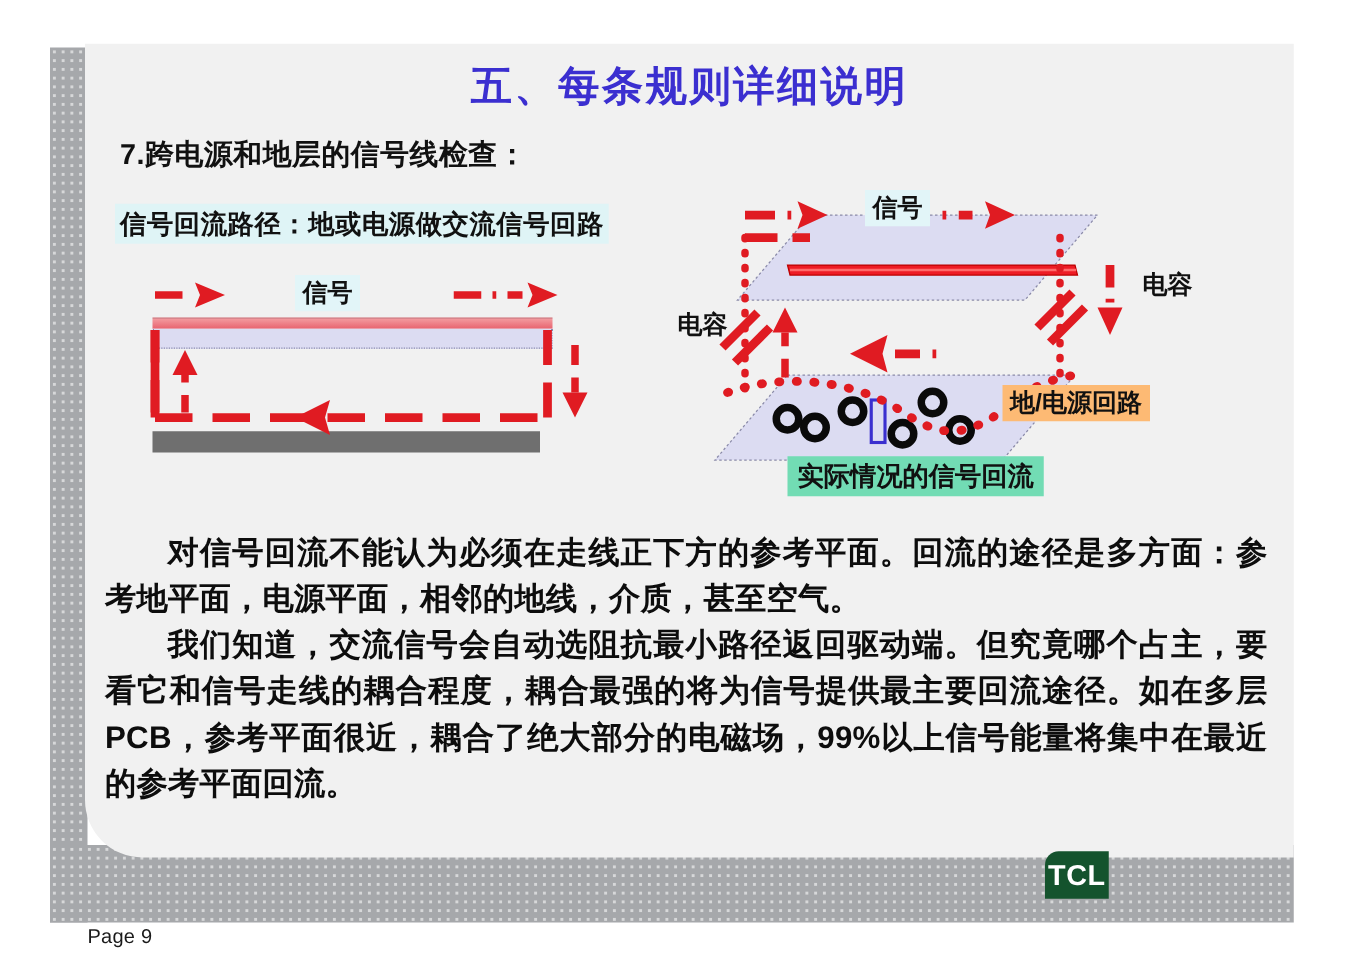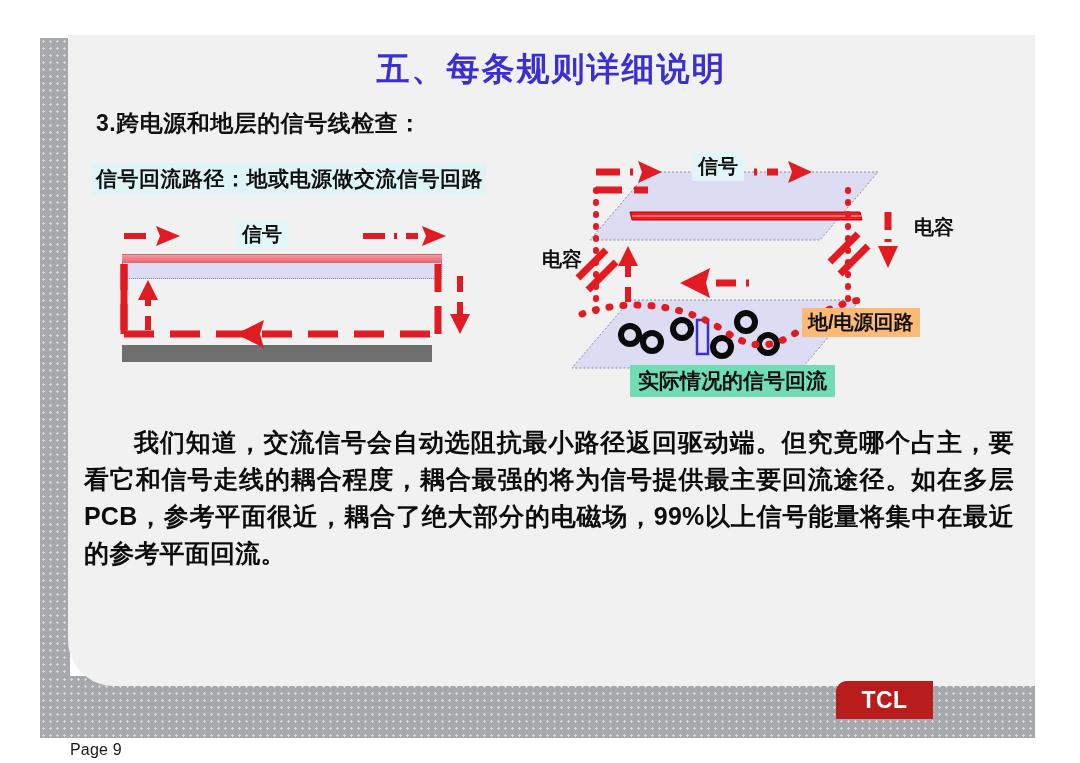--- a/index.html
+++ b/index.html
@@ -42,22 +42,22 @@
     font-size: 16px;
     color: #1a1a1a;
     letter-spacing: .2px;
     margin-top: 32px;
   }
 
   
   #tcl-logo {
     position: absolute;
     left: 836px; top: 681px;
-    width: 97px; height: 38px;
-    background: #b91c1c;
+    width: 51px; height: 38px;
+    background: #14532d;
     border-top-left-radius: 11px;
     display: flex; align-items: center; justify-content: center;
   }
   #tcl-logo span {
     color: #ffffff;
     font-weight: bold;
     font-size: 23px;
     letter-spacing: .5px;
     font-family: "Liberation Sans", sans-serif;
   }
@@ -148,21 +148,21 @@
 <body>
 
 <div id="slide">
 
   <div class="frame-band" id="band-left"></div>
   <div class="frame-band" id="band-bottom"></div>
 
   <div id="panel"></div>
 
   <div id="title">五、每条规则详细说明</div>
-  <div id="subtitle">3.跨电源和地层的信号线检查：</div>
+  <div id="subtitle">7.跨电源和地层的信号线检查：</div>
   <div id="reflow-note">信号回流路径：地或电源做交流信号回路</div>
 
   <div id="diag-left">
     <div class="lbl-chip" id="left-signal-label">信号</div>
 
     <div id="left-top-red"></div>
     <div id="left-diel"></div>
     <div id="left-gnd"></div>
 
     <svg width="360" height="175" style="position:absolute;left:0;top:0;overflow:visible">
@@ -265,20 +265,21 @@
 
     <div class="lbl-chip" id="right-signal-label">信号</div>
     <div class="lbl-chip" id="right-cap-l-label">电容</div>
     <div class="lbl-chip" id="right-cap-r-label">电容</div>
     <div class="lbl-chip" id="right-gnd-label">地/电源回路</div>
   </div>
 
   <div class="caption" id="cap-actual">实际情况的信号回流</div>
 
   <div id="body-text">
+    <p>对信号回流不能认为必须在走线正下方的参考平面。回流的途径是多方面：参考地平面，电源平面，相邻的地线，介质，甚至空气。</p>
     <p>我们知道，交流信号会自动选阻抗最小路径返回驱动端。但究竟哪个占主，要看它和信号走线的耦合程度，耦合最强的将为信号提供最主要回流途径。如在多层PCB，参考平面很近，耦合了绝大部分的电磁场，99%以上信号能量将集中在最近的参考平面回流。</p>
   </div>
 
   <div id="page-num">Page 9</div>
 
   <div id="tcl-logo">
     <span>TCL</span>
   </div>
 
 </div>

